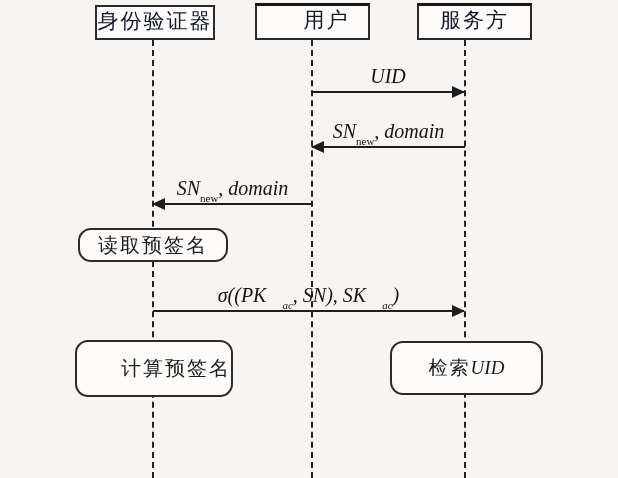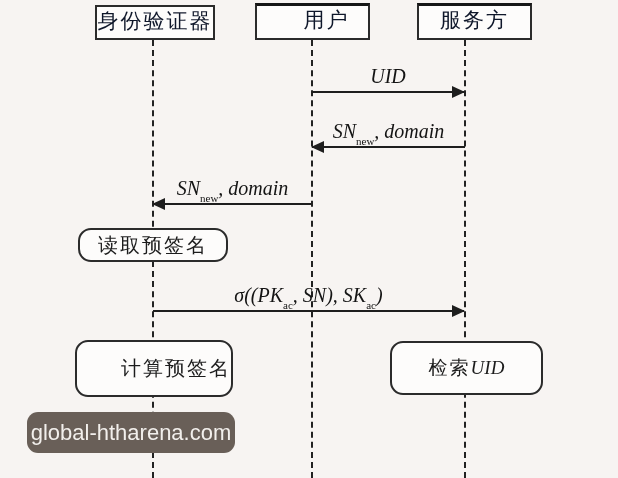--- a/index.html
+++ b/index.html
@@ -55,21 +55,21 @@
     font-style:italic;
     font-size:20px;color:#141414;
     white-space:nowrap;
   }
   .msg-label sub{
     font-size:11px;
     font-style:normal;
     position:relative;top:2px;
     line-height:0;
   }
-  .msg-label sub.it{}
+  .msg-label sub.it{font-style:italic;margin-left:16px;}
   
   .activity{
     position:absolute;
     background:#fdfcfb;
     border:2px solid #2b2b2b;
     border-radius:13px;
     display:flex;flex-direction:column;align-items:center;justify-content:center;
     font-size:20px;color:#1c1c1c;
     letter-spacing:2px;
     z-index:3;
@@ -145,17 +145,14 @@
   </div>
 
   <div class="activity" style="left:75px;top:340px;width:158px;height:57px;align-items:flex-end;">
     <span class="ln">计算预签名</span>
   </div>
 
   <div class="activity" style="left:390px;top:341px;width:153px;height:54px;font-size:19px;">
     <span class="ln"><span>检索</span><span class="latin">UID</span></span>
   </div>
 
-  <div class="watermark">
-    <span>global-htharena.com</span>
-  </div>
 
 </div>
 
 </body></html>

